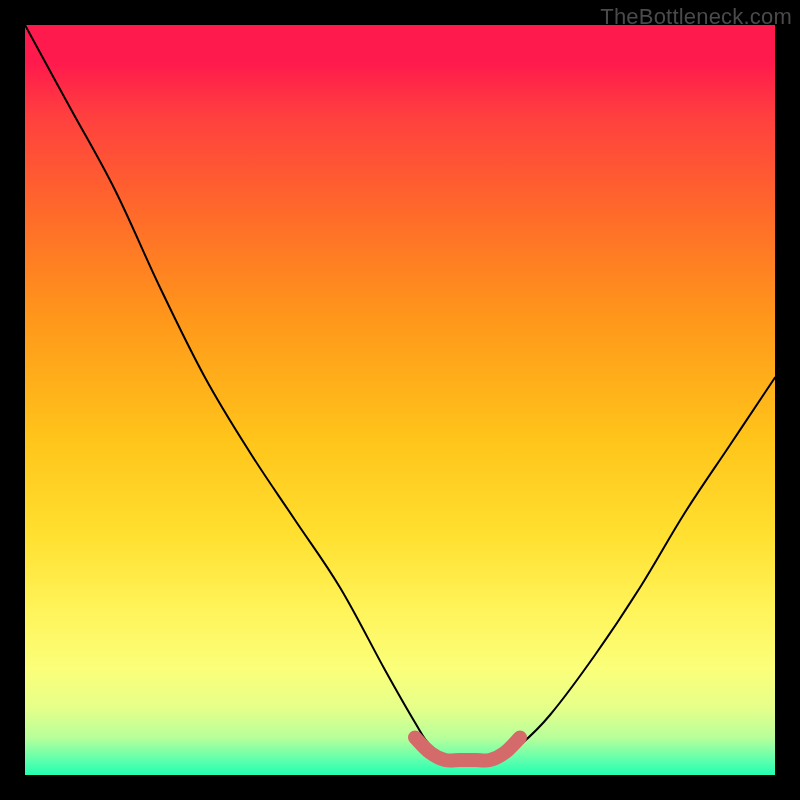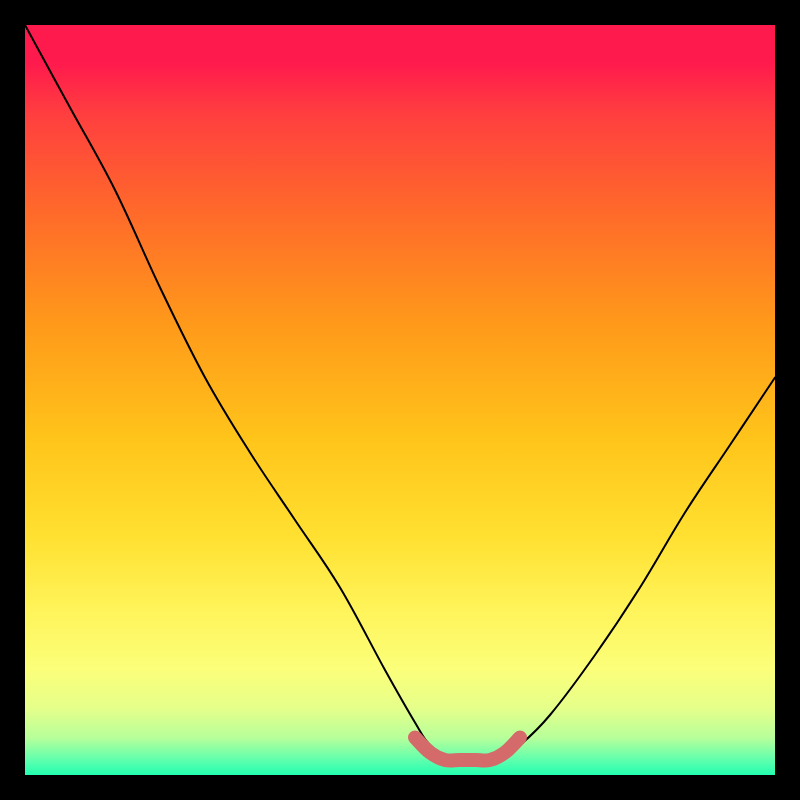--- a/index.html
+++ b/index.html
@@ -65,13 +65,14 @@
 
 <div class="frame">
 
   <div class="plot-bg"></div>
 
   <svg class="curves" viewBox="0 0 750 750" preserveAspectRatio="none">
     <path id="blackCurve" fill="none" stroke="#000" stroke-width="2" stroke-linecap="round" stroke-linejoin="round" d="M 0 0 C 8.1 14.85, 28.8 52.8, 45 82.5 C 61.2 112.2, 73.8 132.6, 90 165 C 106.2 197.4, 118.8 228.75, 135 262.5 C 151.2 296.25, 163.8 322.8, 180 352.5 C 196.2 382.2, 208.8 401.85, 225 427.5 C 241.2 453.15, 253.8 470.7, 270 495 C 286.2 519.3, 298.8 535.5, 315 562.5 C 331.2 589.5, 346.5 620.7, 360 645 C 373.5 669.3, 381.9 684, 390 697.5 C 398.1 711, 398.25 713.25, 405 720 C 411.75 726.75, 419.3999999999999 732.3, 427.49999999999994 735 C 435.59999999999997 737.7, 441.9 735, 450 735 C 458.1 735, 464.4 737.7, 472.5 735 C 480.6 732.3, 485.55 728.1, 495 720 C 504.45 711.9, 511.5 706.2, 525 690 C 538.5 673.8, 553.8 652.95, 570 630 C 586.2 607.05, 598.8 588.15, 615 562.5 C 631.2 536.85, 643.8 513.15, 660 487.5 C 676.2 461.85, 688.8 444.3, 705 420 C 721.2 395.7, 741.9 364.65, 750 352.5"></path>
     <path id="troughHi" fill="none" stroke="#d46a6a" stroke-width="14" stroke-linecap="round" stroke-linejoin="round" d="M 390 712.5 C 392.7 715.2, 399.59999999999997 723.45, 405 727.5 C 410.40000000000003 731.55, 414.6000000000001 733.65, 420.00000000000006 735 C 425.40000000000003 736.35, 429.59999999999997 735, 434.99999999999994 735 C 440.3999999999999 735, 444.59999999999997 735, 450 735 C 455.40000000000003 735, 459.6 736.35, 465 735 C 470.4 733.65, 474.6 731.55, 480 727.5 C 485.4 723.45, 492.3 715.2, 495 712.5"></path>
   </svg>
 
+  <div class="watermark">TheBottleneck.com</div>
 </div>
 
 </body></html>

